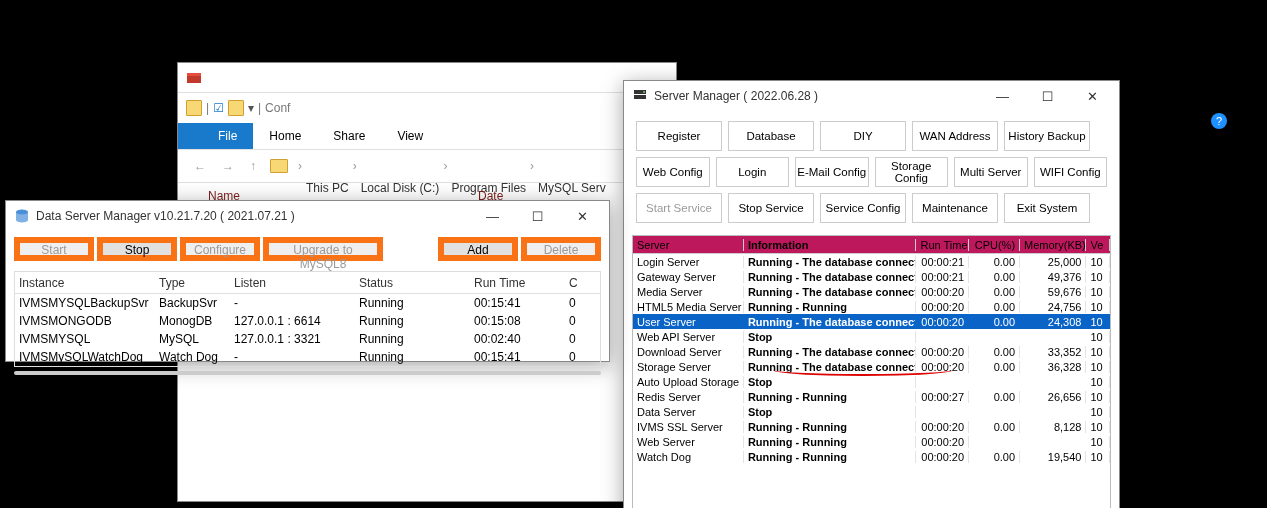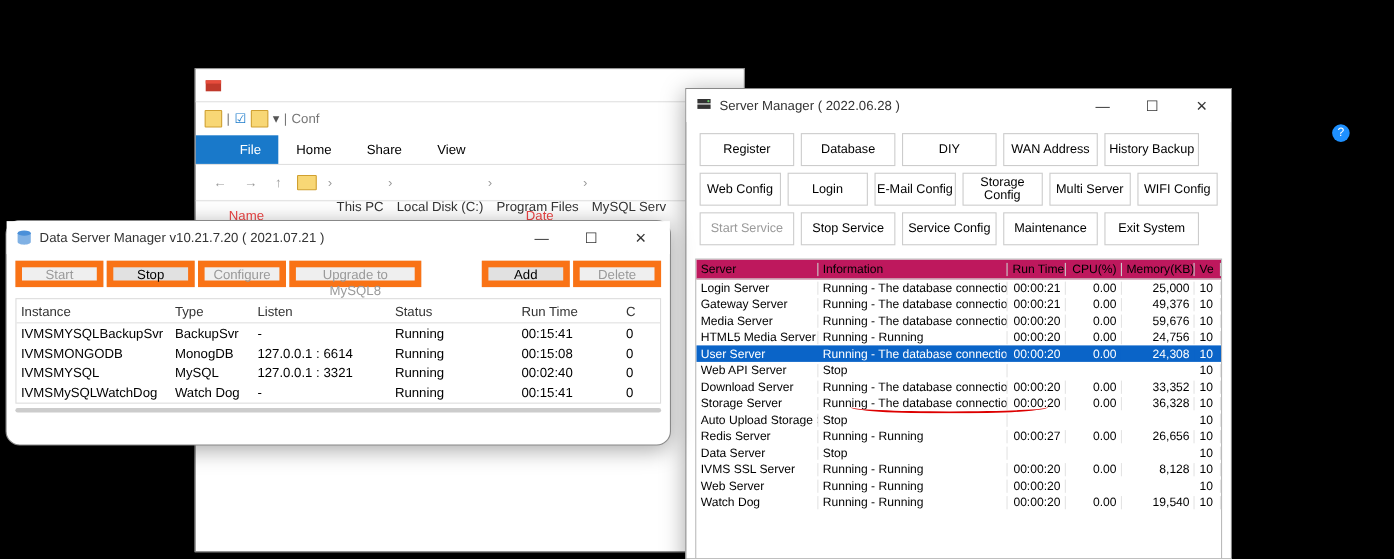--- a/index.html
+++ b/index.html
@@ -9,21 +9,21 @@
 .titlebar { height: 30px; display: flex; align-items: center; padding: 0 4px 0 8px; font-size: 12px; color: #333; background: #fff; }
 .titlebar .icon { width: 16px; height: 16px; margin-right: 6px; }
 .titlebar .title { flex: 1; }
 .titlebar .ctrl { width: 45px; height: 29px; display: inline-flex; align-items: center; justify-content: center; font-size: 13px; cursor: pointer; }
 
 .btn { border: 6px solid #f97316; background: #e1e1e1; font-size: 12px; padding: 4px 10px; cursor: pointer; }
 .btn:disabled, .btn.disabled { color: #9a9a9a; background: #efefef; cursor: default; }
 .btn.flat { background: #fff; border: 1px solid #ccc; padding: 8px 0; text-align: center; }
 
 
-#dsm { left: 5px; top: 200px; width: 605px; height: 205px; z-index: 30; border-radius: 13px; }
+#dsm { left: 5px; top: 200px; width: 605px; height: 162px; z-index: 30; }
 #dsm .toolbar { display: flex; gap: 3px; padding: 6px 8px; }
 #dsm .toolbar .btn { flex: 0 0 80px; height: 24px; padding: 0; }
 #dsm .toolbar .btn.wide { flex: 0 0 120px; }
 #dsm .toolbar .spacer { flex: 1; }
 #dsm .grid { margin: 4px 8px; border: 1px solid #ddd; }
 #dsm .row { display: flex; font-size: 12px; height: 18px; align-items: center; }
 #dsm .row.head { font-weight: 400; color: #333; border-bottom: 1px solid #e0e0e0; height: 22px; }
 #dsm .row > div { padding: 0 4px; overflow: hidden; white-space: nowrap; }
 .c-inst{width:140px;} .c-type{width:75px;} .c-listen{width:125px;} .c-status{width:115px;} .c-rt{width:95px;} .c-cpu{width:30px;}
 #dsm .scroll { height: 4px; background:#ccc; margin: 0 8px 6px; border-radius:2px;}
@@ -35,37 +35,37 @@
 #fw .qat { height:30px; display:flex; align-items:center; padding:0 8px; font-size:12px; color:#777; gap:4px;}
 #fw .qat .folder{width:16px;height:16px;background:#f8d775;border:1px solid #d0a030;border-radius:1px;}
 #fw .tabs { display:flex; font-size:12px; }
 #fw .tabs .tab { padding:6px 16px; cursor:pointer; }
 #fw .tabs .tab.active{ background:#1979ca; color:#fff;padding-left:40px;}
 #fw .bcbar { height:34px; display:flex; align-items:center; font-size:12px; color:#333; padding:0 8px; border-top:1px solid #e0e0e0; border-bottom:1px solid #e0e0e0;}
 #fw .bcbar .arrow{color:#999; padding:0 8px; cursor:default;}
 #fw .bcbar .folder{width:18px;height:14px;background:#f8d775;border:1px solid #d0a030;margin:0 6px;border-radius:1px;}
 #fw .bcbar .crumb{cursor:pointer;margin-top:44px;}
 #fw .bcbar .sep{margin:0 4px;color:#999;}
-#fw .cols { display:flex; font-size:12px; color:#ef4444; padding:6px 30px; }
+#fw .cols { display:flex; font-size:12px; color:#7f1d1d; padding:6px 30px; }
 #fw .cols .cname{width:270px;} .cols .cdate{width:80px;}
 #fw .quick { display:flex; align-items:center; font-size:12px; padding:2px 12px; gap:6px;}
 #fw .quick .star{color:#1e8fe1;}
 #fw .dates { position:absolute; right:6px; top:175px; font-size:11px; color:#777; line-height:17px;}
 
 
 #sm { left: 623px; top: 66px; width: 497px; height: 437px; z-index: 20; margin-top: 14px; }
 #sm .btns { padding:10px 12px 2px; }
 #sm .btns .brow { display:flex; gap:6px; margin-bottom:6px; }
 #sm .btns .btn.flat { width: 86px; height: 30px; font-size: 11.5px; display:flex;align-items:center;justify-content:center;}
 #sm .grid { margin: 4px 8px 8px; border:1px solid #bbb; height: 284px; overflow:hidden;}
 #sm .row { display:flex; font-size:11px; height: 15px; align-items:center; }
 #sm .row.head { height:18px; background:#be185d; border-bottom:1px solid #ccc;}
 #sm .row > div { padding:0 4px; border-right:1px solid #e4e4e4; overflow:hidden; white-space:nowrap; text-overflow: clip;}
 #sm .row.head > div { border-right:1px solid #ccc;}
-.s-srv{width:128px;} .s-info{width:200px;} .s-rt{width:60px;text-align:right;} .s-cpu{width:58px;text-align:right;} .s-mem{width:76px;text-align:right;} .s-ve{width:26px;text-align:left;}
+.s-srv{width:128px;} .s-info{width:200px;font-weight:bold;} .s-rt{width:60px;text-align:right;} .s-cpu{width:58px;text-align:right;} .s-mem{width:76px;text-align:right;} .s-ve{width:26px;text-align:left;}
 #sm .row.sel { background:#0a64c8; color:#fff; }
 #sm .row.sel > div{border-right:1px solid #0a64c8;}
 .underline{position:absolute; width:180px; height:6px; border-bottom:2px solid #d00; border-radius:0 0 50% 50%/0 0 100% 100%;}
 
 
 .help{position:absolute; right:40px; top:113px; width:16px;height:16px; background:#1e90ff; color:#fff; border-radius:50%; font-size:11px; display:flex;align-items:center;justify-content:center;z-index:5;}
 </style>
 </head>
 <body>
 

